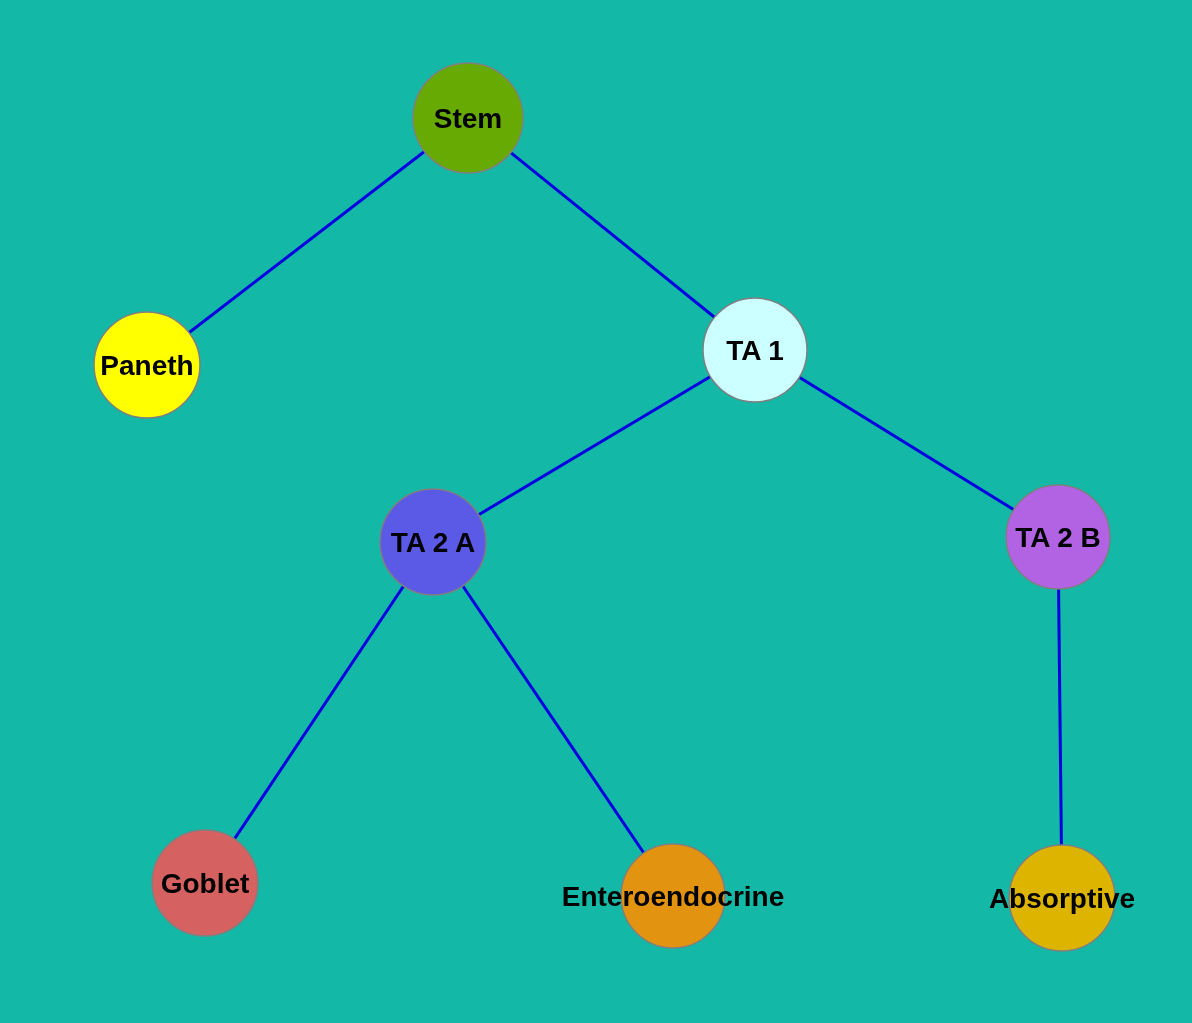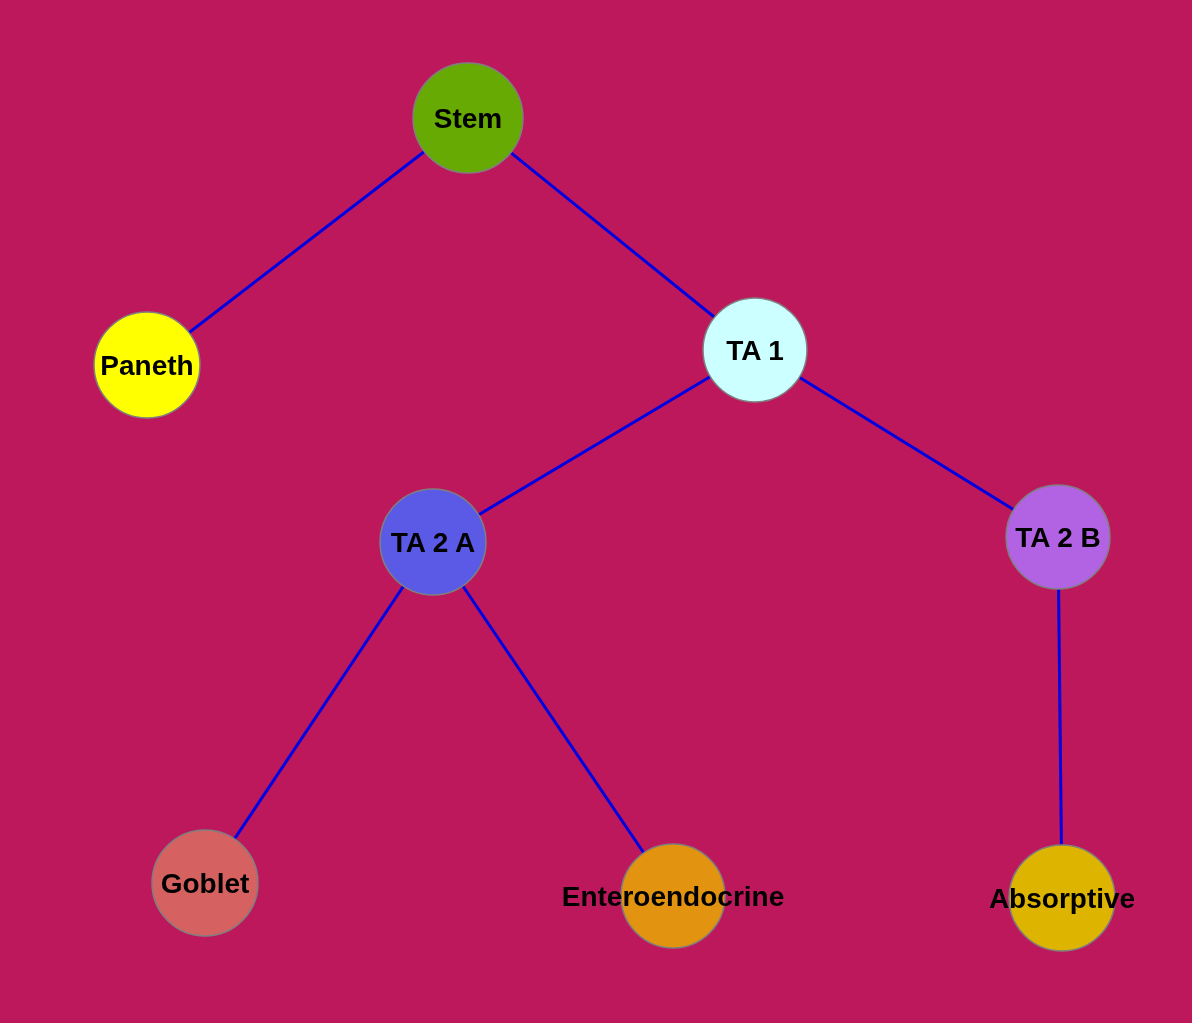--- a/index.html
+++ b/index.html
@@ -20,21 +20,21 @@
   .node-label {
     font-family: "Liberation Sans", "DejaVu Sans", sans-serif;
     font-weight: bold;
     font-size: 28px;
     text-anchor: middle;
   }
 </style>
 </head>
 <body>
 
-<div id="canvas" style="background: #be185d;">
+<div id="canvas" style="background: #14b8a6;">
   <svg id="graph" width="1192" height="1023">
       <line x1="468" y1="118" x2="147" y2="365" stroke="#0000e0" stroke-width="3"></line>
       <line x1="468" y1="118" x2="755" y2="350" stroke="#0000e0" stroke-width="3"></line>
       <line x1="755" y1="350" x2="433" y2="542" stroke="#0000e0" stroke-width="3"></line>
       <line x1="755" y1="350" x2="1058" y2="537" stroke="#0000e0" stroke-width="3"></line>
       <line x1="433" y1="542" x2="205" y2="883" stroke="#0000e0" stroke-width="3"></line>
       <line x1="433" y1="542" x2="673" y2="896" stroke="#0000e0" stroke-width="3"></line>
       <line x1="1058" y1="537" x2="1062" y2="898" stroke="#0000e0" stroke-width="3"></line>
       <circle cx="468" cy="118" r="55" fill="#66aa03" stroke="#7f7f7f" stroke-width="1.5"></circle>
       <text x="468" y="118" dy="0.35em" class="node-label" fill="#000000">Stem</text>

